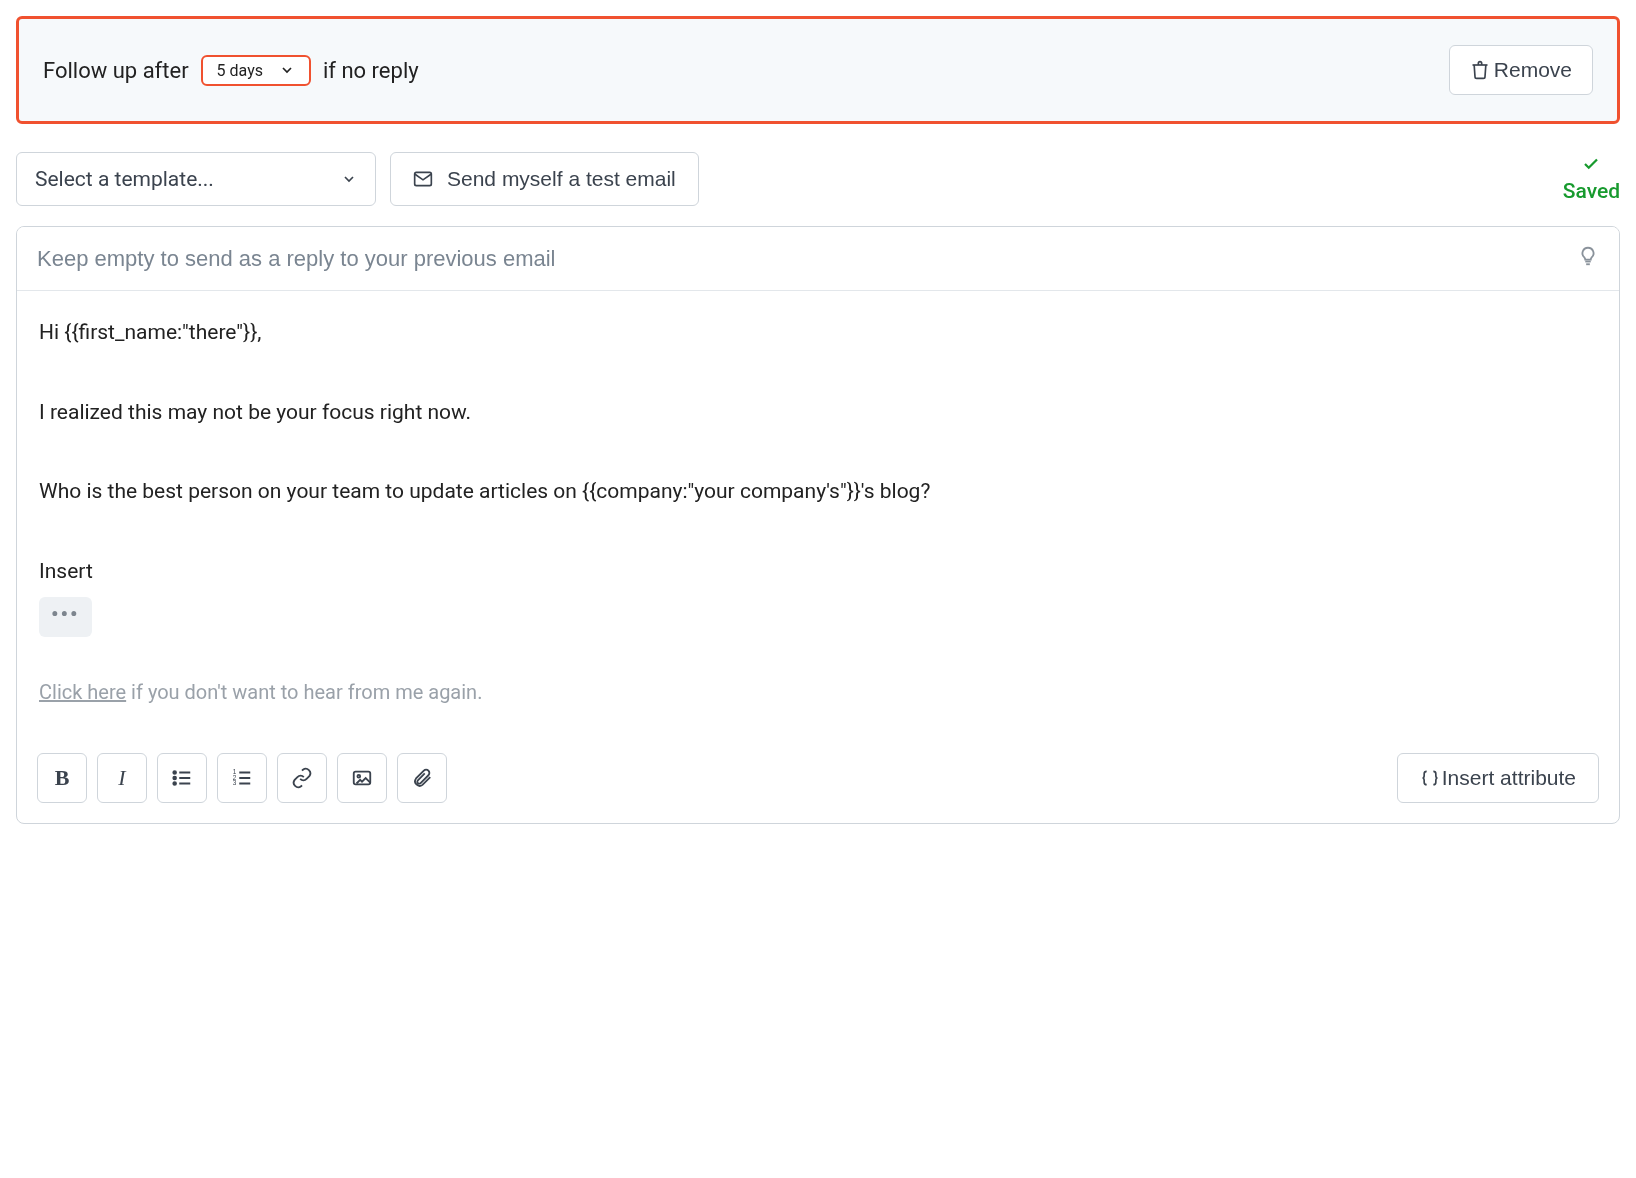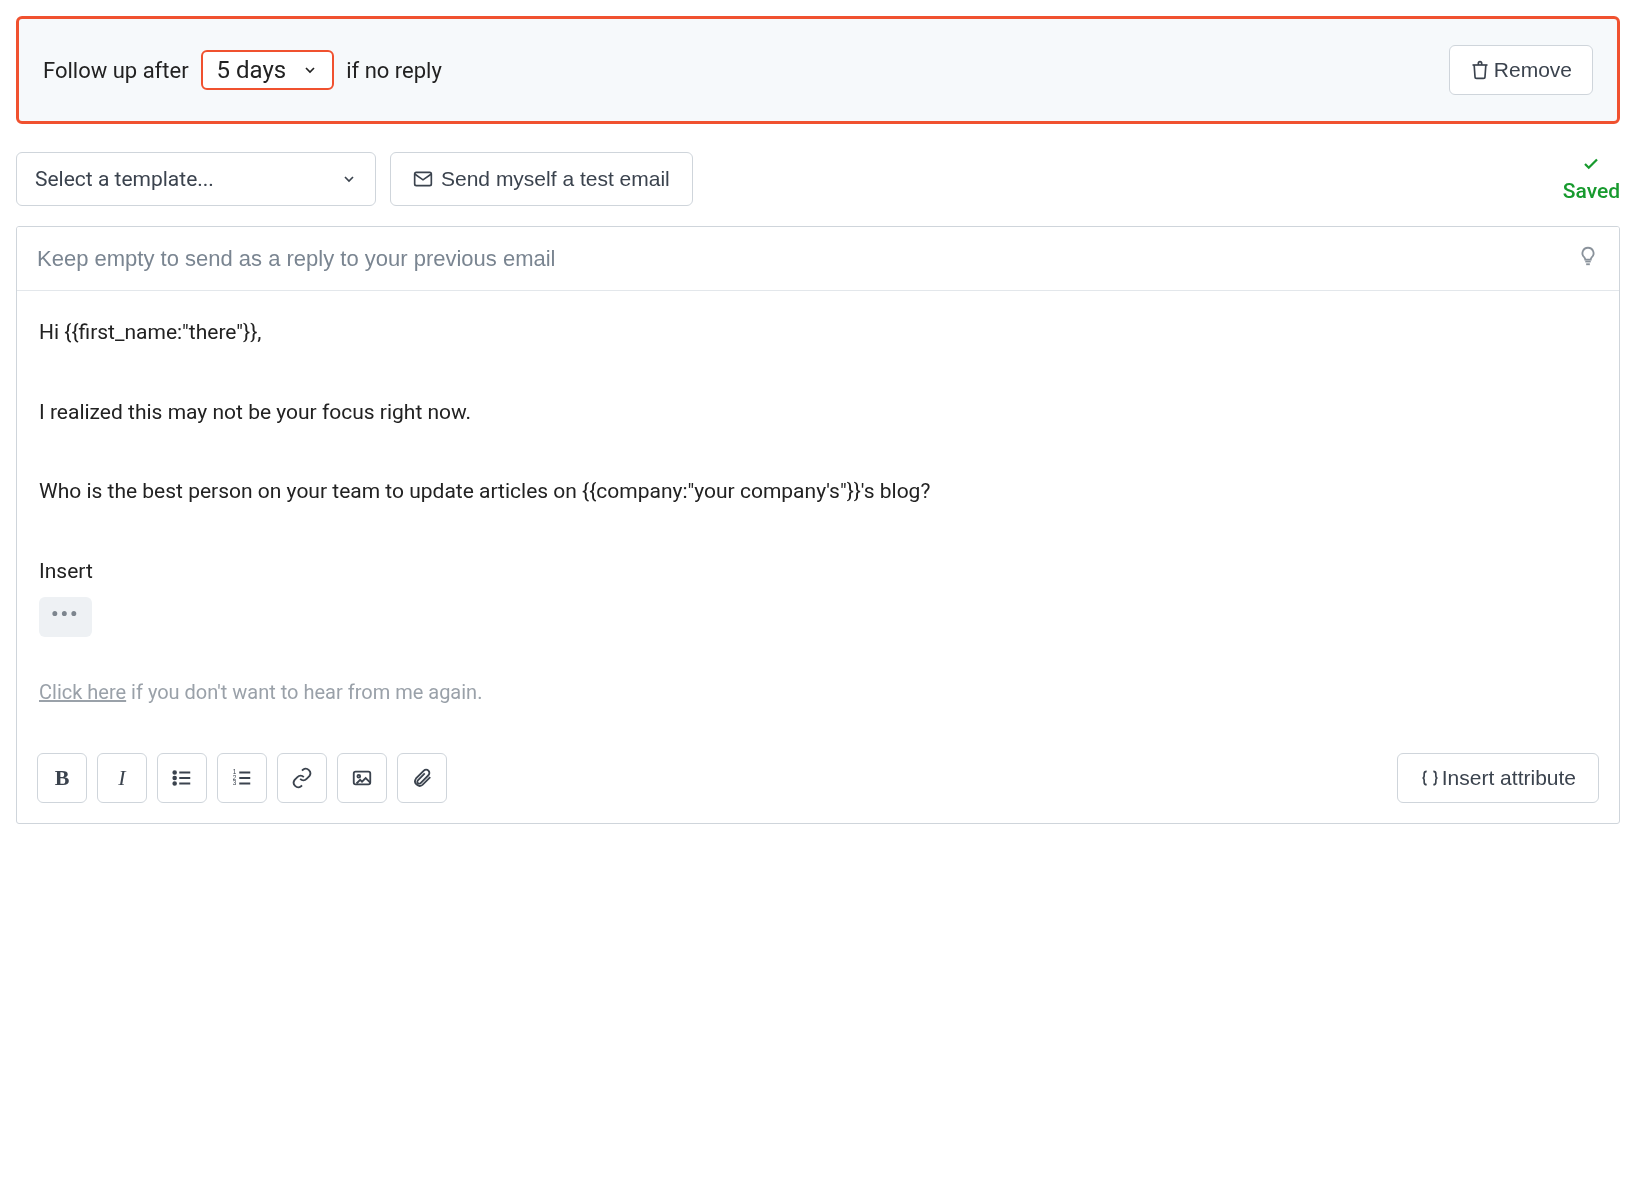--- a/index.html
+++ b/index.html
@@ -29,21 +29,21 @@
     color: #222;
   }
   .days-select {
     display: flex;
     align-items: center;
     gap: 16px;
     border: 2px solid #f0512f;
     border-radius: 6px;
     background: #fff;
     padding: 4px 14px;
-    font-size: 24px;
+    font-size: 16px;
     cursor: pointer;
   }
   .remove-btn {
     display: flex;
     align-items: center;
     gap: 4px;
     border: 1px solid #cfd5db;
     border-radius: 6px;
     background: #fff;
     padding: 12px 20px;
@@ -67,21 +67,21 @@
     border-radius: 6px;
     background: #fff;
     padding: 14px 18px;
     font-size: 21px;
     color: #3b434e;
     cursor: pointer;
   }
   .test-email-btn {
     display: flex;
     align-items: center;
-    gap: 8px;
+    gap: 14px;
     border: 1px solid #cfd5db;
     border-radius: 6px;
     background: #fff;
     padding: 14px 22px;
     font-size: 21px;
     color: #3b434e;
     cursor: pointer;
     text-align: center;
   }
   .saved-indicator {
@@ -90,21 +90,21 @@
     align-items: center;
     gap: 6px;
     color: #179a2e;
     font-size: 21px;
     font-weight: 500;
     flex-direction: column;
   }
 
   .editor-wrap {
     border: 1px solid #cfd5db;
-    border-radius: 3px;
+    border-radius: 8px;
     overflow: hidden;
   }
 
   .subject-row {
     display: flex;
     align-items: center;
     justify-content: space-between;
     padding: 18px 20px;
     border-bottom: 1px solid #e3e7eb;
     background: #fff;

